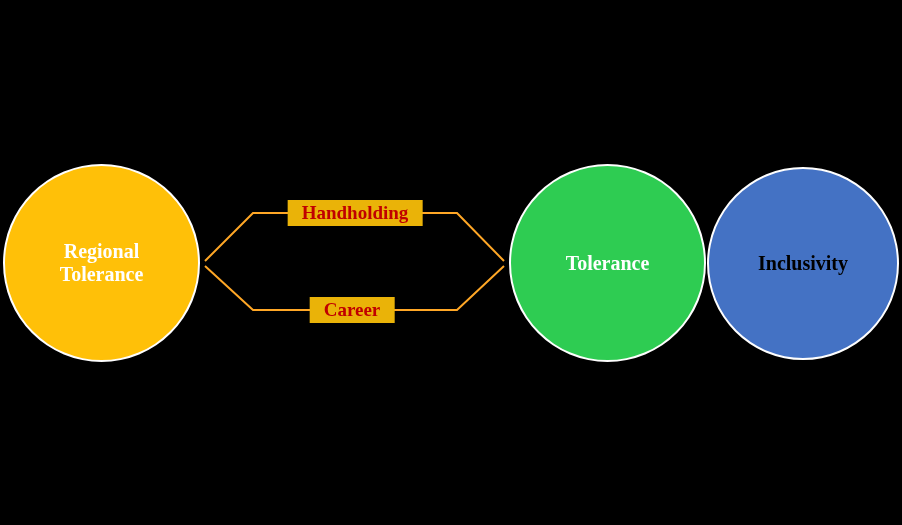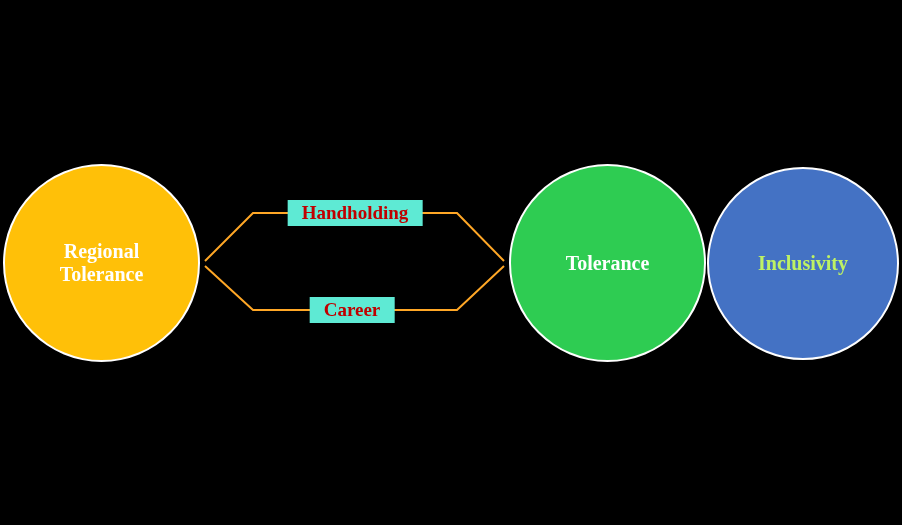--- a/index.html
+++ b/index.html
@@ -55,21 +55,21 @@
   }
   #node-inclusivity {
     left: 707px;
     top: 167px;
     width: 192px;
     height: 193px;
   }
   .edge-label {
     position: absolute;
     transform: translate(-50%, -50%);
-    background: #5eead4;
+    background: #eab308;
     padding: 2px 14px;
     font-weight: bold;
     font-size: 19px;
     white-space: nowrap;
   }
   #edge-label-handholding {
     left: 355px;
     top: 213px;
   }
   #edge-label-career {
@@ -89,20 +89,20 @@
 
   <div class="node" id="node-regional" style="background-color: rgb(255, 192, 8);">
     <span class="node-label" style="color: rgb(255, 255, 255);">Regional Tolerance</span>
   </div>
 
   <div class="node" id="node-tolerance" style="background-color: rgb(46, 204, 82);">
     <span class="node-label" style="color: rgb(255, 255, 255);">Tolerance</span>
   </div>
 
   <div class="node" id="node-inclusivity" style="background-color: rgb(68, 114, 196);">
-    <span class="node-label" style="color: #bef264;">Inclusivity</span>
+    <span class="node-label" style="color: #000000;">Inclusivity</span>
   </div>
 
   <div class="edge-label" id="edge-label-handholding" style="color: rgb(192, 0, 0);">Handholding</div>
 
   <div class="edge-label" id="edge-label-career" style="color: rgb(192, 0, 0);">Career</div>
 
 </div>
 
 </body></html>

